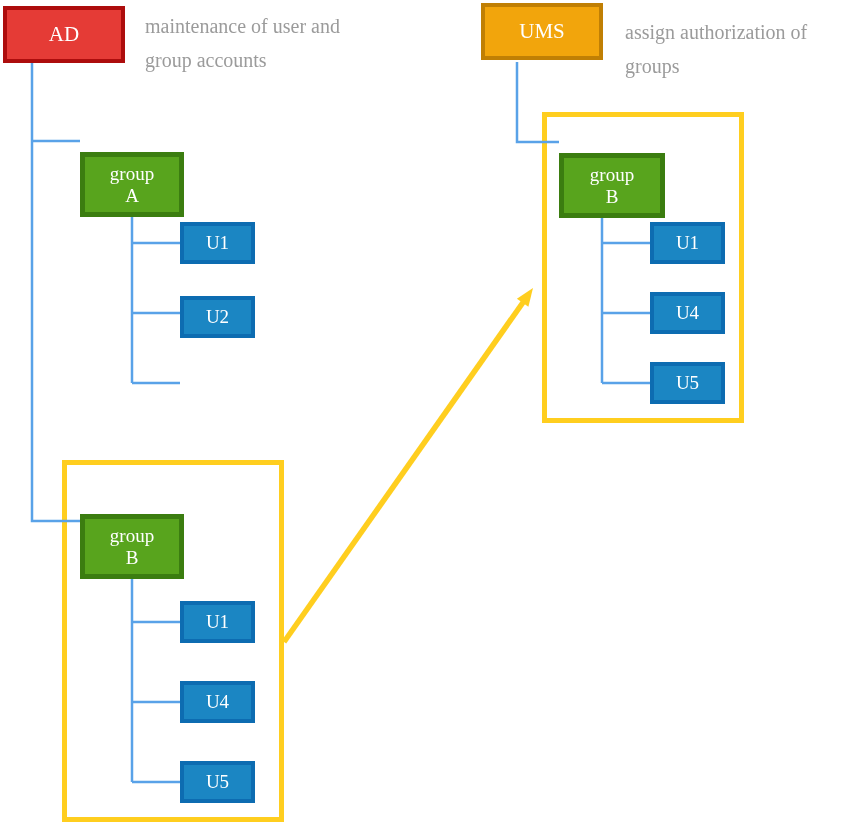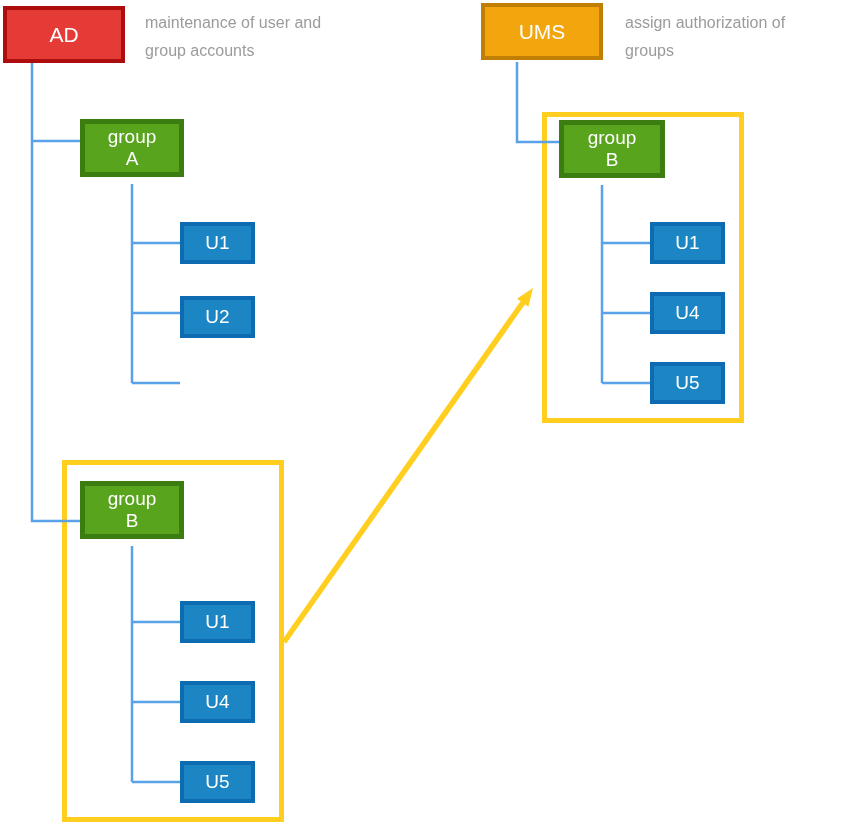--- a/index.html
+++ b/index.html
@@ -5,21 +5,21 @@
   html, body {
     margin: 0;
     padding: 0;
     background: #ffffff;
   }
   #canvas {
     position: relative;
     width: 853px;
     height: 825px;
     background: #ffffff;
-    font-family: Liberation Sans, sans-serif;
+    font-family: Liberation Serif, serif;
     overflow: hidden;
   }
   .frame {
     position: absolute;
     box-sizing: border-box;
     border: 5px solid var(--highlight);
     background: transparent;
     z-index: 1;
   }
   #frame-left  { left: 62px;  top: 460px; width: 222px; height: 362px; }
@@ -44,49 +44,50 @@
   }
   .sys {
     width: 122px;
     height: 57px;
     font-size: 21px;
   }
   #ad-box  { left: 3px;   top: 6px; background: var(--red);    border: 4px solid var(--red-border); }
   #ums-box { left: 481px; top: 3px; background: var(--orange); border: 4px solid var(--orange-border); }
   .group {
     width: 104px;
-    height: 58px;
+    height: 65px;
     background: var(--green);
     border: 5px solid var(--green-border);
     font-size: 19px;
     line-height: 22px;
+    margin-top: 33px;
   }
   #group-a-box       { left: 80px;  top: 119px; }
   #group-b-left-box  { left: 80px;  top: 481px; }
   #group-b-right-box { left: 559px; top: 120px; width: 106px; }
   .user {
     width: 75px;
     height: 42px;
     background: var(--blue);
     border: 4px solid var(--blue-border);
     font-size: 19px;
   }
   .ucol-a  { left: 180px; }
   .ucol-b  { left: 180px; }
   .ucol-r  { left: 650px; }
   .caption {
     position: absolute;
     width: 196px;
     color: var(--caption-text);
-    font-size: 16px;
-    line-height: 28px;
+    font-size: 20px;
+    line-height: 34px;
     z-index: 3;
   }
   #ad-caption  { left: 145px; top: 9px; }
-  #ums-caption { left: 625px; top: 9px; }
+  #ums-caption { left: 625px; top: 15px; }
 </style>
 </head>
 <body>
 
 <div id="canvas">
 
   <div id="frame-left" class="frame"></div>
   <div id="frame-right" class="frame"></div>
 
   <svg id="wires" width="853" height="825" viewBox="0 0 853 825">

